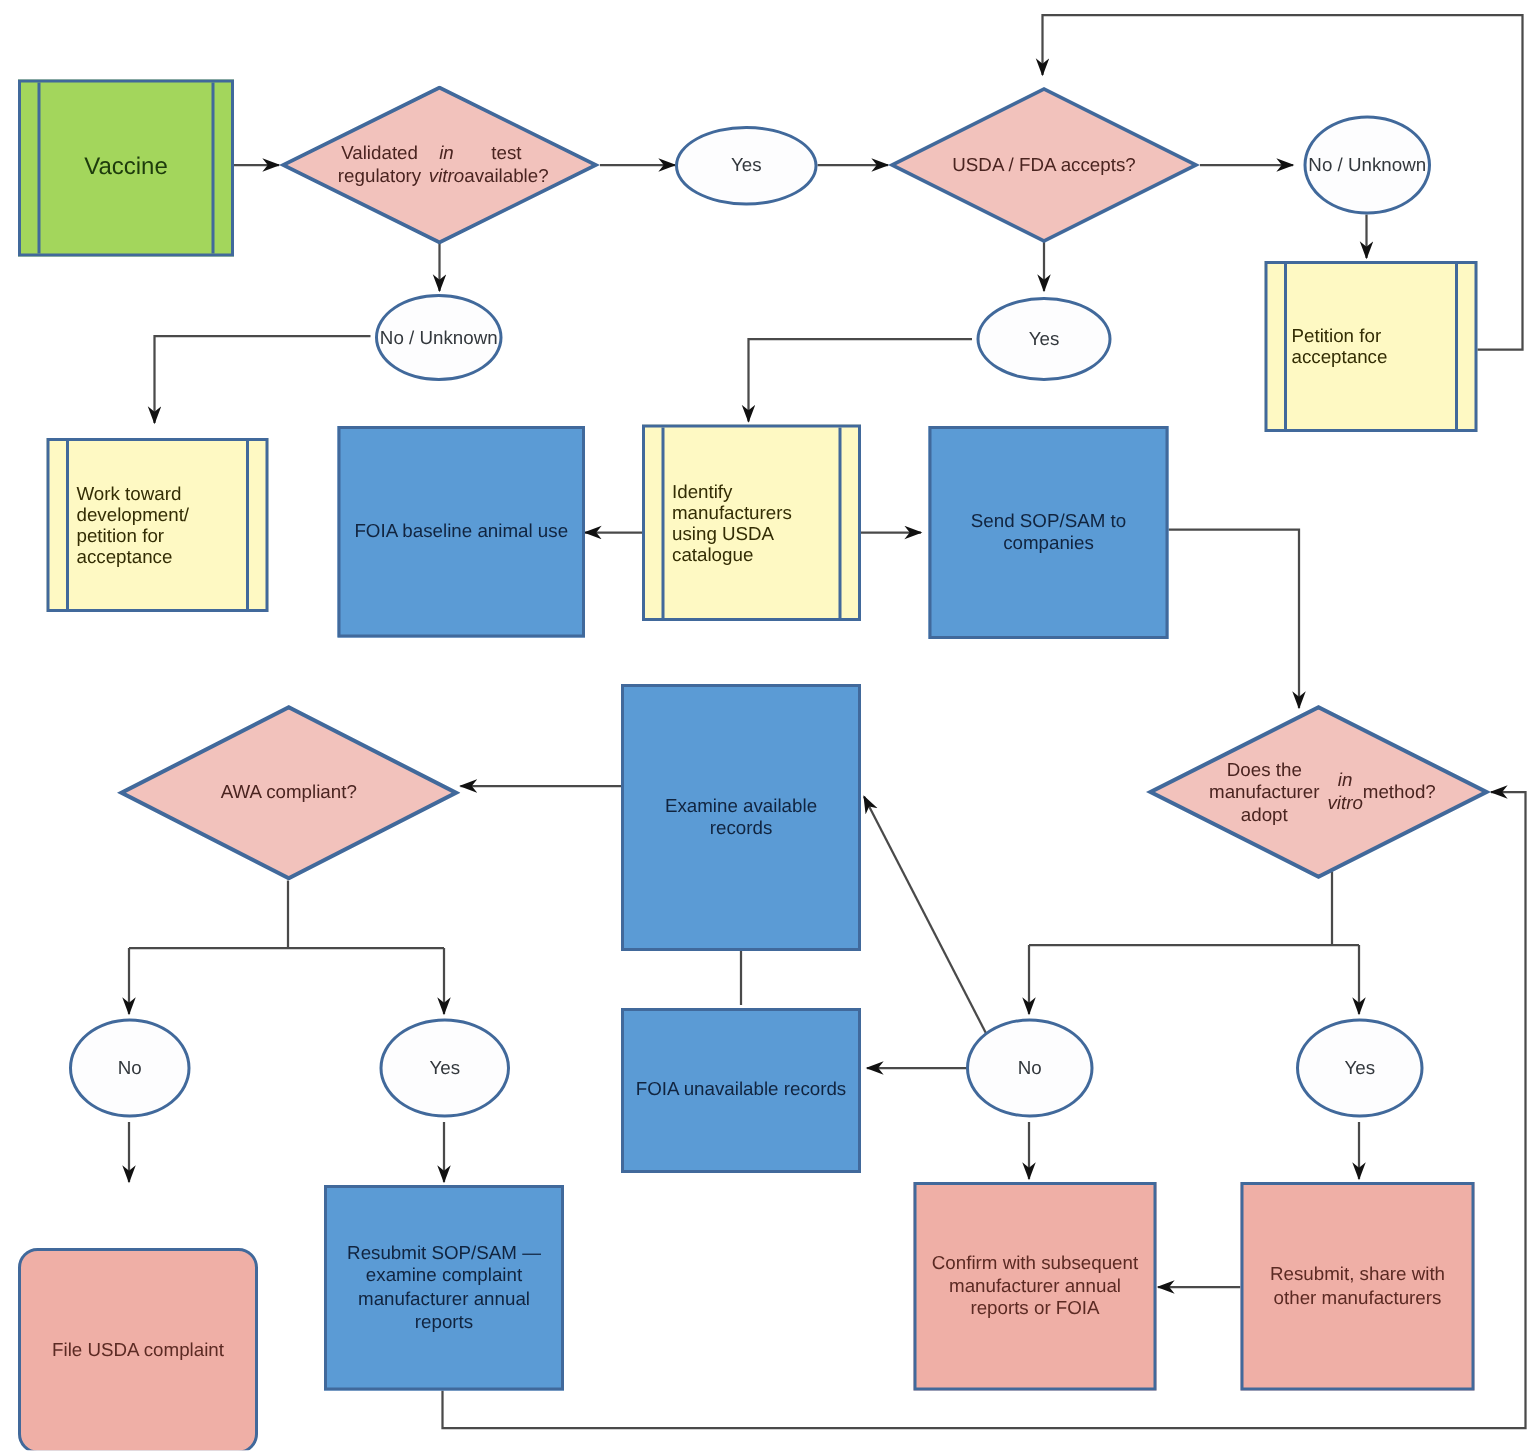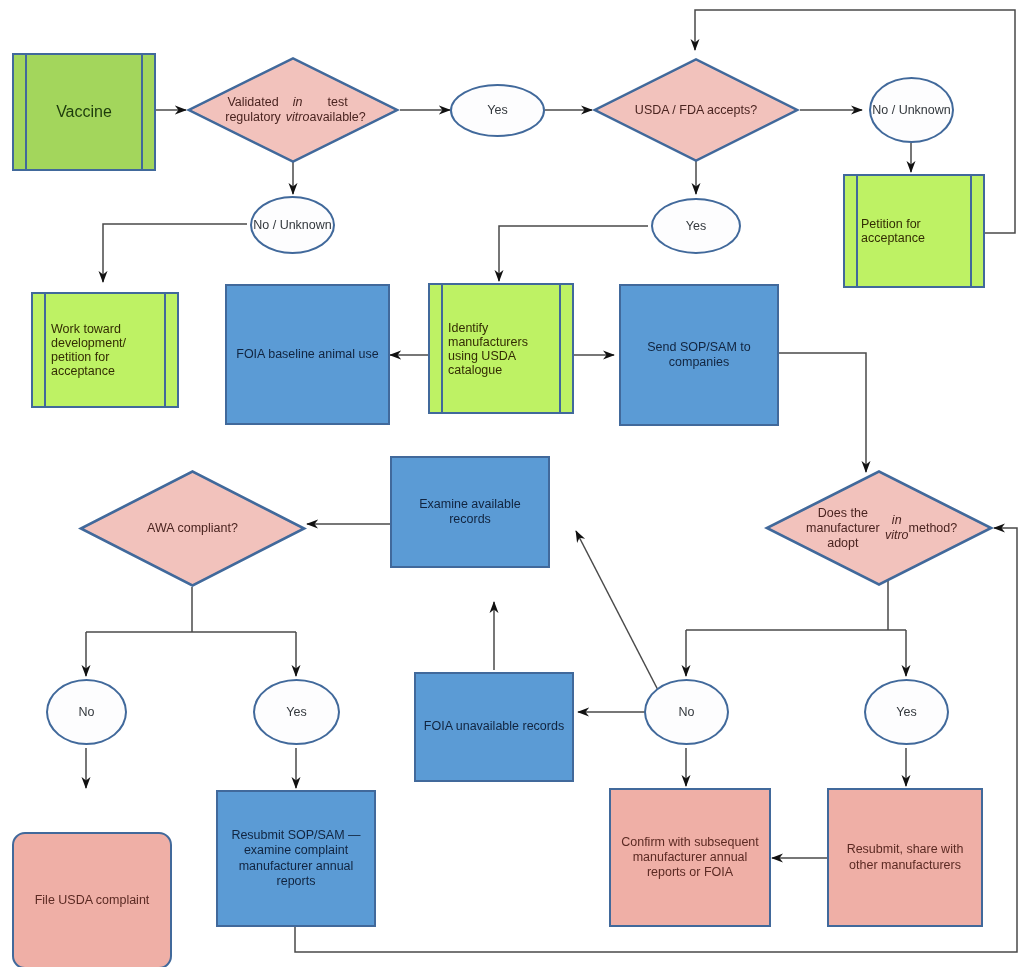--- a/index.html
+++ b/index.html
@@ -12,21 +12,21 @@
   .node .lbl{display:block;padding:0 6px;width:100%;}
 
   
   .proc{border:2px solid #41699B;}
   .proc.blue{background:#5B9BD5;color:#11243f;}
   .proc.salmon{background:#EFAFA6;color:#5b2a23;}
 
   
   .pdef{border:2px solid #41699B;position:absolute;}
   .pdef.green{background:#A3D65C;color:#1d3b0c;}
-  .pdef.yellow{background:#bef264;color:#332d04;}
+  .pdef.yellow{background:#fef9c3;color:#332d04;}
   .pdef .bar{position:absolute;top:0;bottom:0;width:0;border-left:2px solid #41699B;}
   .pdef .bar.l{left:11px;}
   .pdef .bar.r{right:11px;}
   .pdef.green .bar{border-color:#41699B;}
   .pdef.yellow .bar{border-color:#41699B;}
 
   
   .dia{position:absolute;}
   .dia .shape{position:absolute;inset:0;background:#F2C2BC;
        clip-path:polygon(50% 0,100% 50%,50% 100%,0 50%);}
@@ -173,21 +173,21 @@
   <div class="node proc blue fs12" style="left:619px;top:284px;width:160px;height:142px;">
     <span class="lbl">Send SOP/SAM to companies</span>
   </div>
 
   <div class="dia" style="left:78px;top:470px;width:229px;height:117px;">
     <div class="edge"></div>
     <div class="shape" style="clip-path:polygon(50% 2.6%,97.4% 50%,50% 97.4%,2.6% 50%);"></div>
     <div class="txt fs12">AWA compliant?</div>
   </div>
 
-  <div class="node proc blue fs12" style="left:390px;top:456px;width:160px;height:112px;text-align:center;">
+  <div class="node proc blue fs12" style="left:414px;top:456px;width:160px;height:178px;text-align:center;">
     <span class="lbl">Examine available records</span>
   </div>
 
   <div class="dia" style="left:764px;top:470px;width:230px;height:116px;">
     <div class="edge"></div>
     <div class="shape" style="clip-path:polygon(50% 2.6%,97.4% 50%,50% 97.4%,2.6% 50%);"></div>
     <div class="txt fs12">Does the manufacturer adopt <em>in vitro</em> method?</div>
   </div>
 
   <div class="node proc blue fs12" style="left:414px;top:672px;width:160px;height:110px;">

